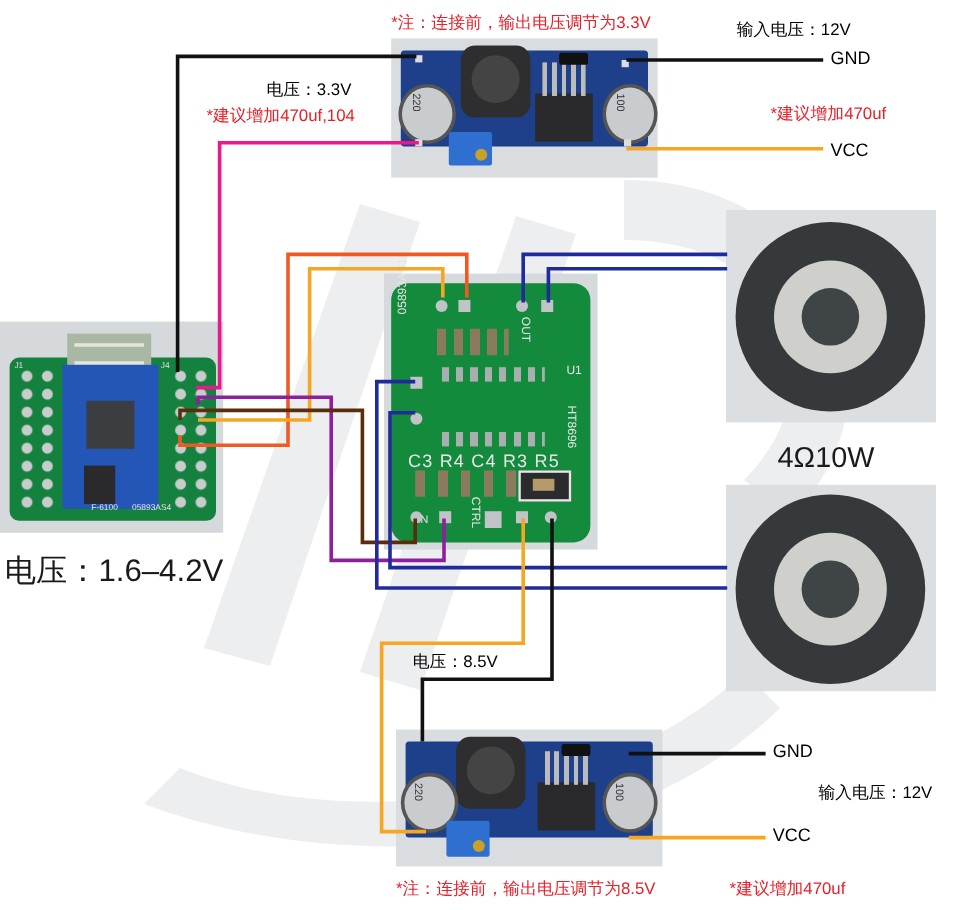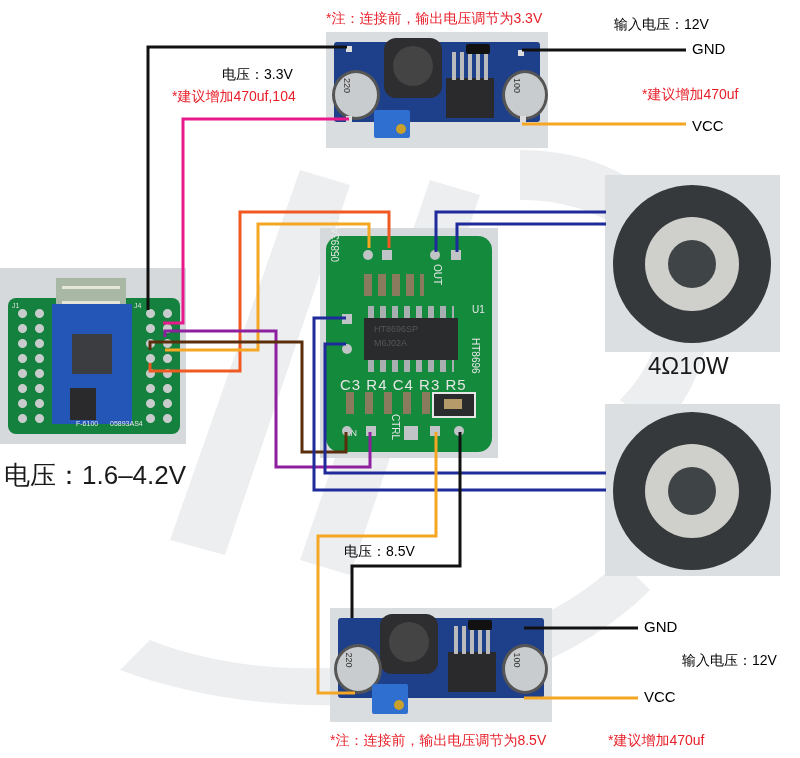--- a/index.html
+++ b/index.html
@@ -69,24 +69,20 @@
   <div class="abs" style="left:142px;top:38px;width:34px;height:120px;background:radial-gradient(circle,#c8cccc 0 4px,transparent 5px) 0 0/17px 15px;"></div>
   <div class="abs" style="left:12px;top:34px;font-size:7px;color:#e0e0e0;">J1</div>
   <div class="abs" style="left:134px;top:34px;font-size:7px;color:#e0e0e0;">J4</div>
   <div class="abs" style="left:110px;top:152px;font-size:7px;color:#e8e8e8;">05893AS4</div>
   <div class="abs" style="left:76px;top:152px;font-size:7px;color:#e8e8e8;">F-6100</div>
 </div>
 <div class="lbl big" style="left:4px;top:458px;">电压：1.6–4.2V</div>
 
 <div class="photo-bg" style="left:320px;top:228px;width:178px;height:230px;background:#d7dadd;">
   <div class="abs" style="left:6px;top:8px;width:166px;height:216px;background:#138a3c;border-radius:14px;"></div>
-  <div class="abs" style="left:44px;top:90px;width:94px;height:42px;background:#2a2b2d;">
-    <div class="abs" style="left:10px;top:6px;font-size:9px;color:#555;">HT8696SP</div>
-    <div class="abs" style="left:10px;top:20px;font-size:9px;color:#555;">M6J02A</div>
-  </div>
   <div class="abs" style="left:48px;top:78px;width:86px;height:12px;background:repeating-linear-gradient(90deg,#a9aeb0 0 6px,transparent 6px 12px);"></div>
   <div class="abs" style="left:48px;top:132px;width:86px;height:12px;background:repeating-linear-gradient(90deg,#a9aeb0 0 6px,transparent 6px 12px);"></div>
   <div class="abs" style="left:10px;top:34px;font-size:10px;color:#e6e6e6;transform:rotate(-90deg);transform-origin:left top;">05893AS10</div>
   <div class="abs" style="left:150px;top:110px;font-size:10px;color:#e6e6e6;writing-mode:vertical-rl;">HT8696</div>
   <div class="abs" style="left:152px;top:76px;font-size:10px;color:#e6e6e6;">U1</div>
   <div class="abs" style="left:112px;top:36px;font-size:10px;color:#e6e6e6;writing-mode:vertical-rl;">OUT</div>
   <div class="abs" style="left:70px;top:186px;font-size:10px;color:#e6e6e6;writing-mode:vertical-rl;">CTRL</div>
   <div class="abs" style="left:28px;top:200px;font-size:9px;color:#e6e6e6;">IN</div>
   <div class="abs" style="left:20px;top:148px;font-size:15px;color:#e6e6e6;letter-spacing:1px;">
     <span>C3</span>
@@ -112,21 +108,21 @@
   <div class="abs pad" style="left:84px;top:198px;width:14px;height:14px;background:#c0c4c6;"></div>
   <div class="abs pad" style="left:110px;top:198px;width:10px;height:10px;background:#c0c4c6;"></div>
   <div class="abs pad" style="left:134px;top:198px;width:10px;height:10px;border-radius:50%;background:#c0c4c6;"></div>
 </div>
 
 <div class="photo-bg" style="left:605px;top:175px;width:175px;height:177px;background:#dcdfe2;">
   <div class="abs" style="left:8px;top:10px;width:158px;height:158px;border-radius:50%;background:#35393b;"></div>
   <div class="abs" style="left:40px;top:42px;width:94px;height:94px;border-radius:50%;background:#cfcfcb;"></div>
   <div class="abs" style="left:63px;top:65px;width:48px;height:48px;border-radius:50%;background:#3f4446;"></div>
 </div>
-<div class="lbl spk-label" style="left:648px;top:352px;">4Ω10W</div>
+<div class="lbl spk-label" style="left:648px;top:368px;">4Ω10W</div>
 <div class="photo-bg" style="left:605px;top:404px;width:175px;height:172px;background:#dcdfe2;">
   <div class="abs" style="left:8px;top:8px;width:158px;height:158px;border-radius:50%;background:#35393b;"></div>
   <div class="abs" style="left:40px;top:40px;width:94px;height:94px;border-radius:50%;background:#cfcfcb;"></div>
   <div class="abs" style="left:63px;top:63px;width:48px;height:48px;border-radius:50%;background:#3f4446;"></div>
 </div>
 
 <div class="photo-bg" style="left:330px;top:608px;width:222px;height:114px;background:#dadde0;">
   <div class="abs" style="left:8px;top:10px;width:206px;height:80px;background:#1e3f8a;border-radius:3px;"></div>
   <div class="abs" style="left:50px;top:6px;width:58px;height:60px;background:#2e2e30;border-radius:12px;">
     <div class="abs" style="left:9px;top:8px;width:40px;height:40px;border-radius:50%;background:#444;"></div>

